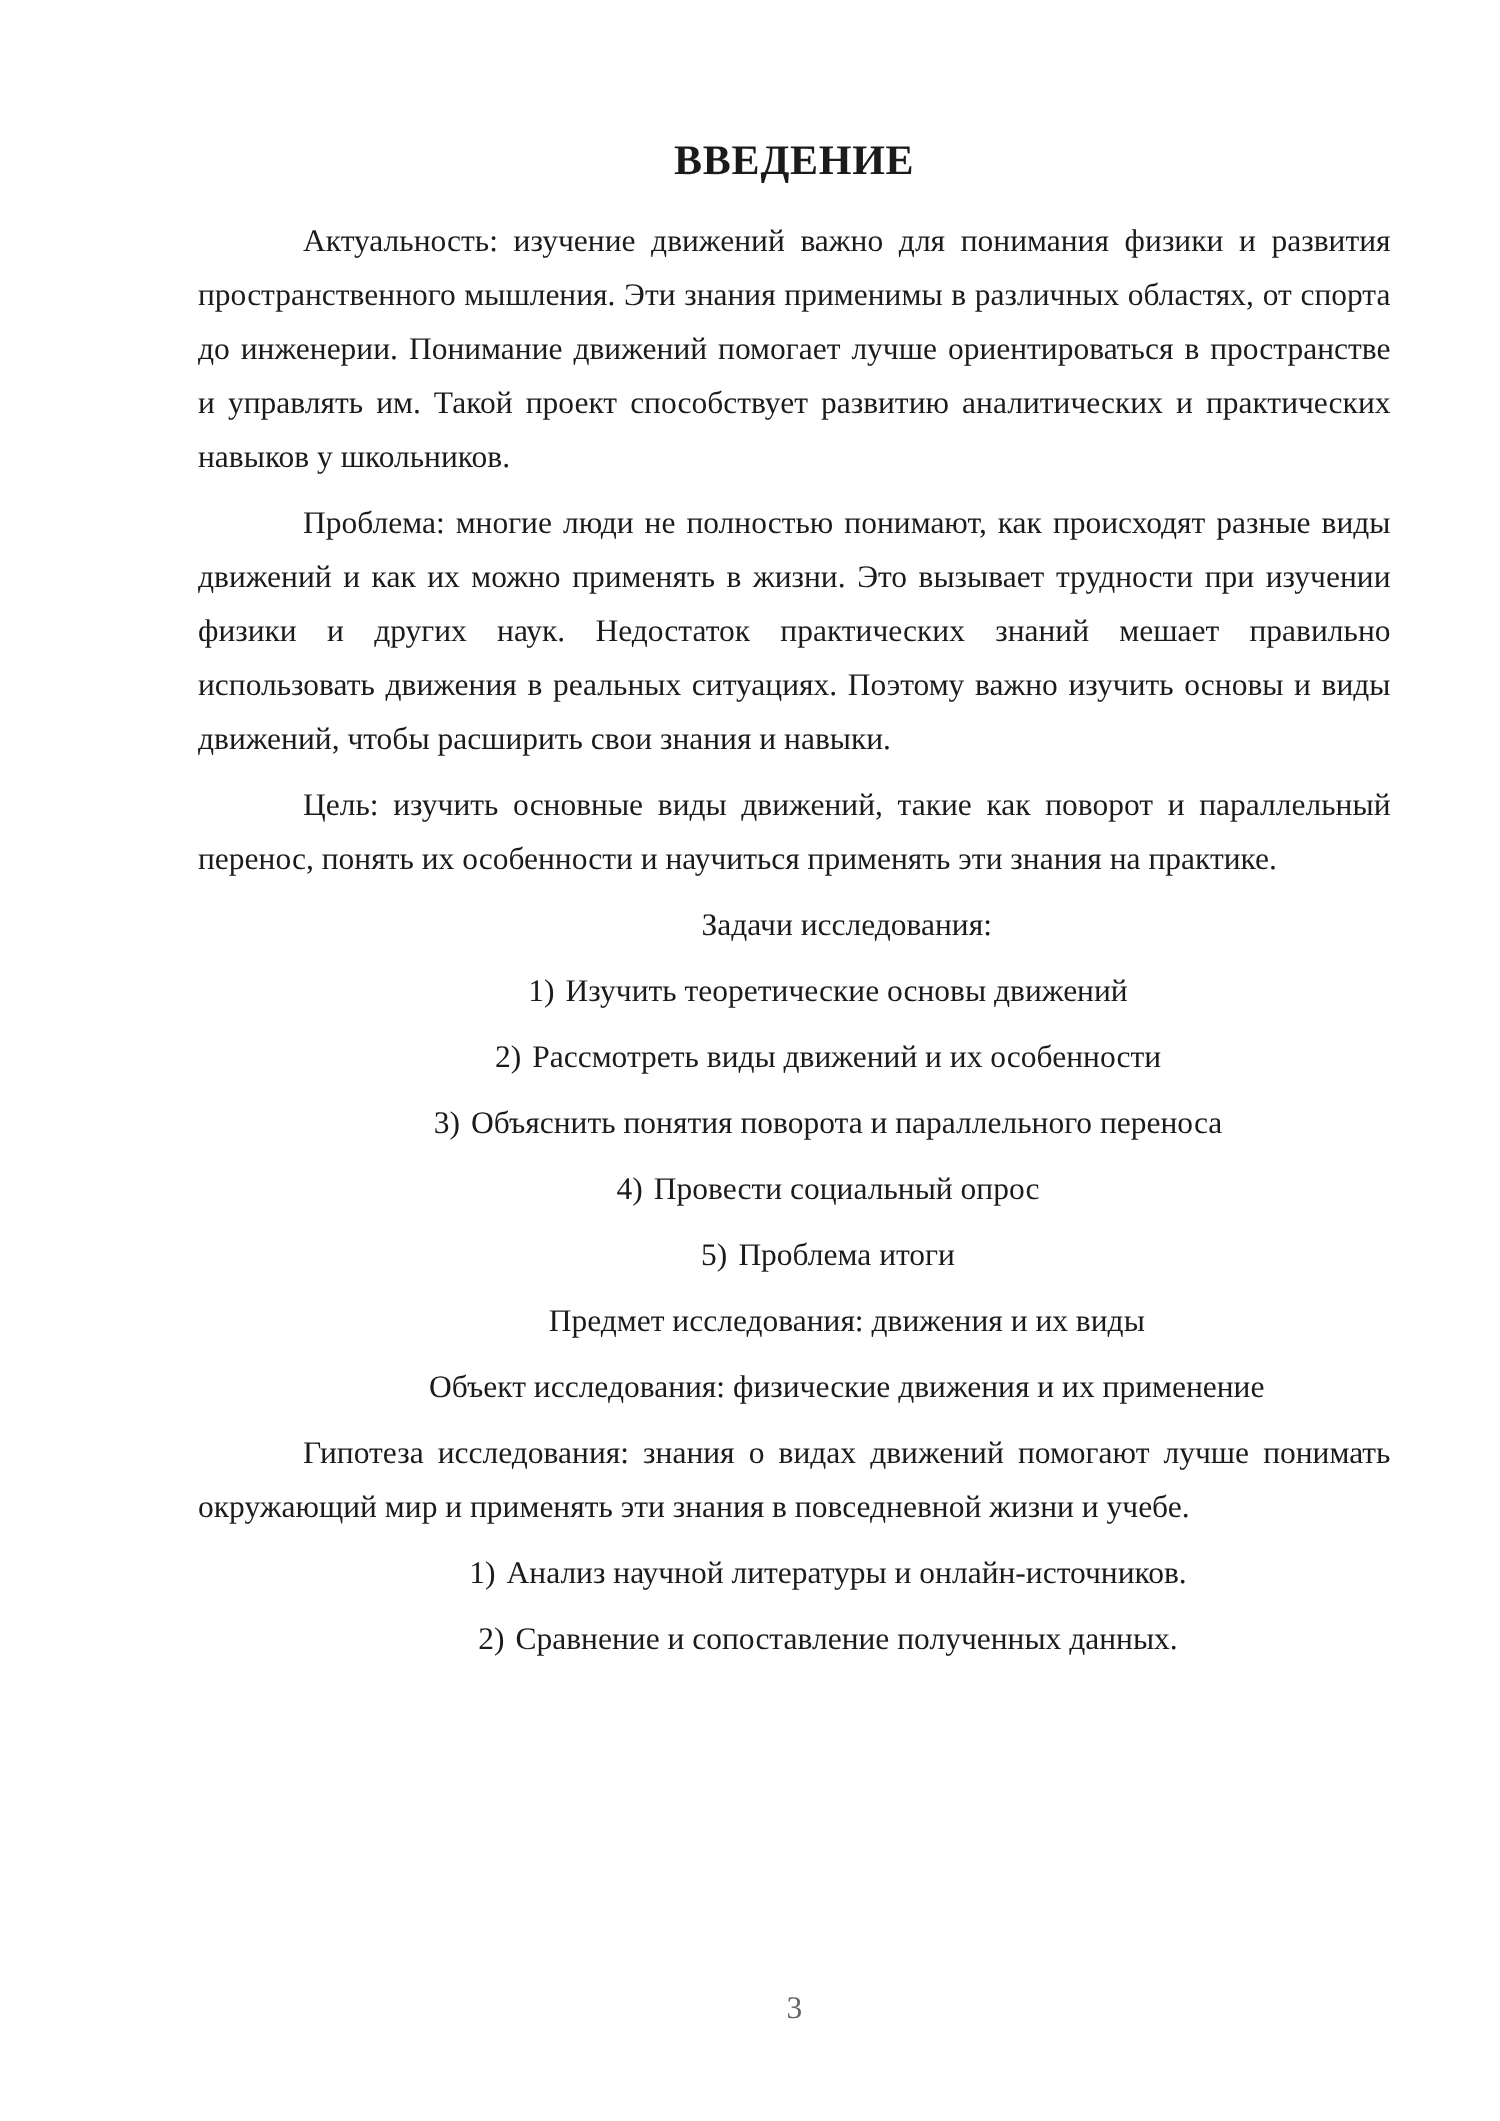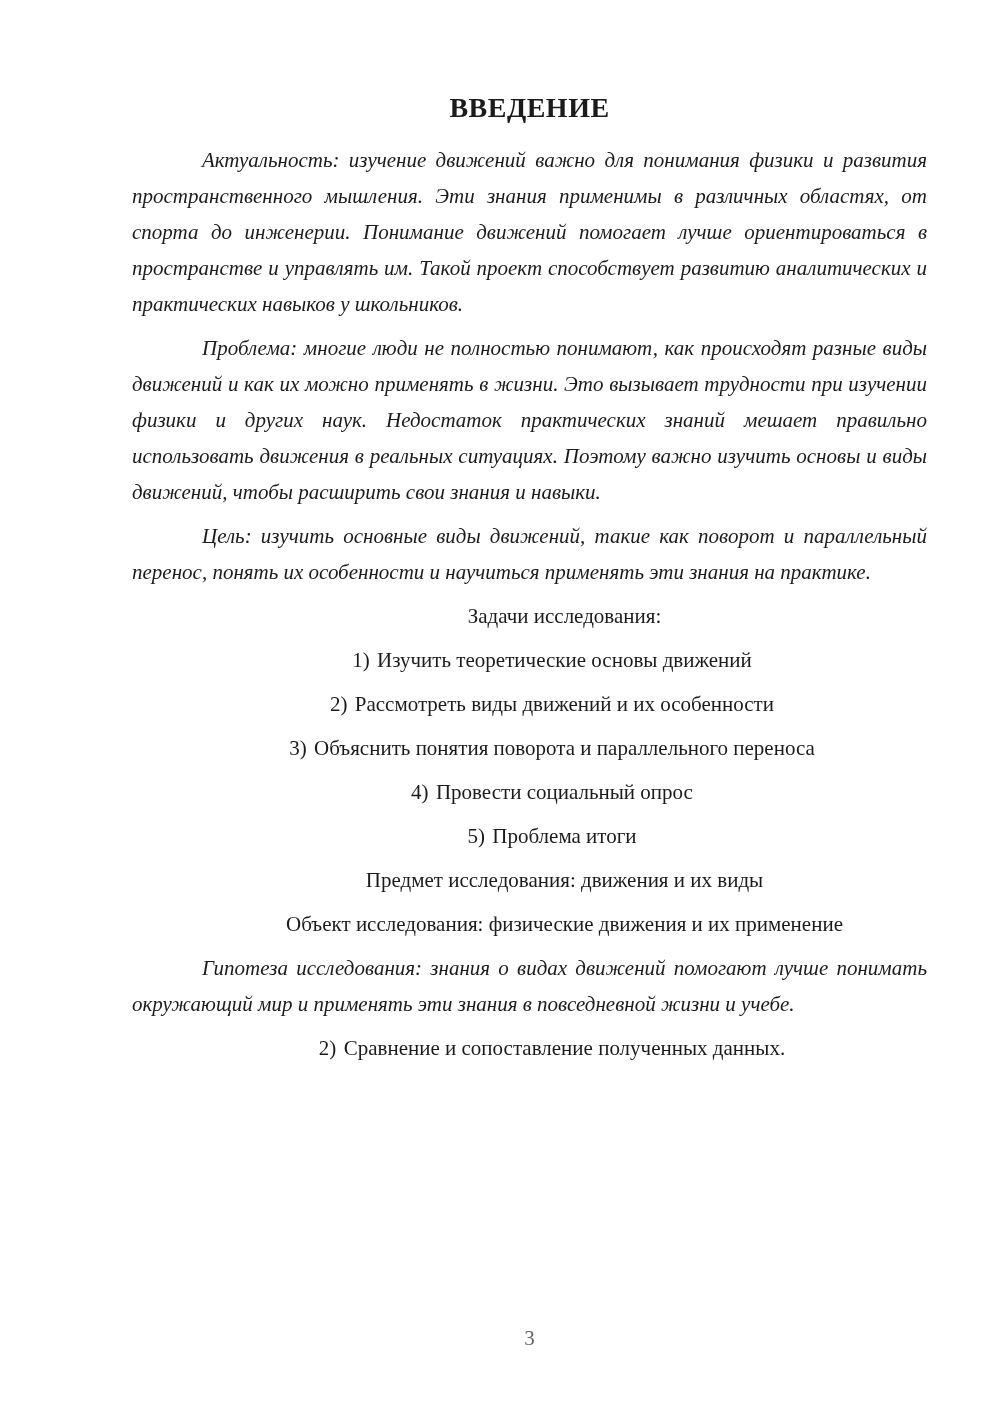--- a/index.html
+++ b/index.html
@@ -25,21 +25,20 @@
     text-align: center;
     line-height: 36px;
     margin: 0 0 16px 0;
   }
   .para {
     font-size: 21px;
     line-height: 36px;
     text-align: justify;
     text-indent: 70px;
     margin: 0 0 8px 0;
-    font-style: italic;
   }
   .subhead {
     font-size: 21px;
     line-height: 36px;
     text-align: center;
     text-indent: 70px;
     margin: 0 0 8px 0;
   }
   .list-item {
     font-size: 21px;
@@ -94,18 +93,21 @@
   </div>
 
   <p class="subhead">Предмет исследования: движения и их виды</p>
 
   <p class="subhead">Объект исследования: физические движения и их применение</p>
 
   <p class="para">Гипотеза исследования: знания о видах движений помогают лучше понимать окружающий мир и применять эти знания в повседневной жизни и учебе.</p>
 
 
   <div class="list-item">
+    <span class="marker">1)</span><span>Анализ научной литературы и онлайн-источников.</span>
+  </div>
+  <div class="list-item">
     <span class="marker">2)</span><span>Сравнение и сопоставление полученных данных.</span>
   </div>
 
   <div class="page-number">3</div>
 
 </div>
 
 </body></html>

